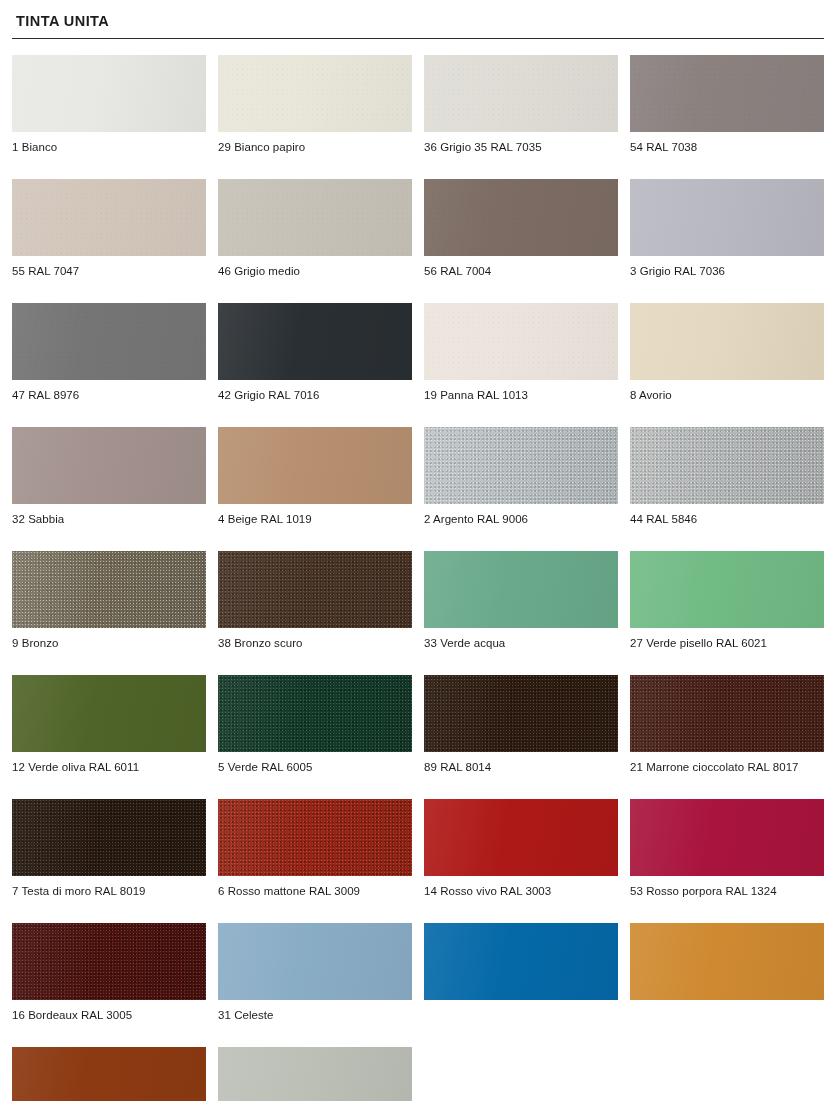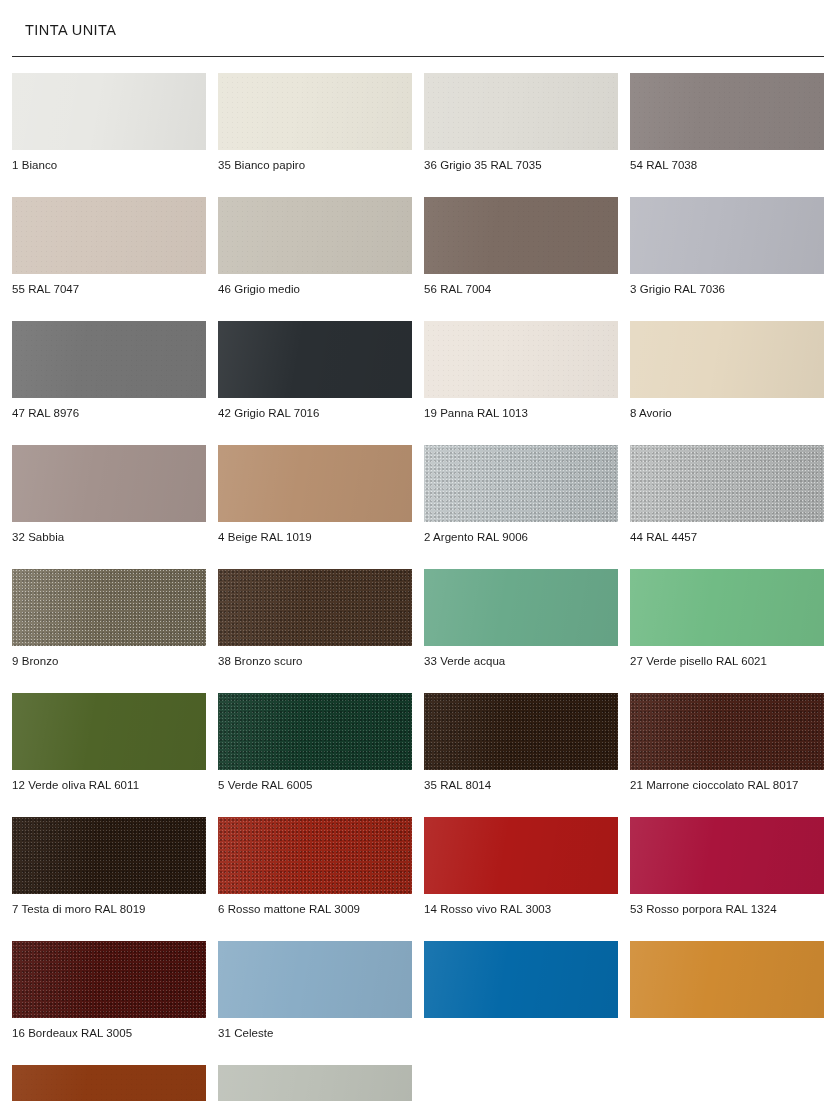--- a/index.html
+++ b/index.html
@@ -20,23 +20,23 @@
     position: relative;
     width: 836px;
     height: 1101px;
     box-sizing: border-box;
     padding: 0 12px;
   }
   .header {
     padding-top: 8px;
   }
   .header h1 {
-    margin: 13px;
+    margin: 4px;
     font-size: 14.5px;
-    font-weight: 400;
+    font-weight: 700;
     letter-spacing: 0.45px;
     color: #1c1c1c;
     line-height: 18px;
     padding-bottom: 4px;
   }
   .header .rule {
     height: 1px;
     background: #2b2b2b;
     width: 100%;
   }
@@ -110,21 +110,21 @@
     <div class="rule"></div>
   </div>
 
   <div class="grid">
       <div class="cell">
         <div class="chip smooth" style="background-color: rgb(232, 232, 228);"></div>
         <div class="label">1 Bianco</div>
       </div>
       <div class="cell">
         <div class="chip texture" style="background-color: rgb(233, 230, 218);"></div>
-        <div class="label">35 Bianco papiro</div>
+        <div class="label">29 Bianco papiro</div>
       </div>
       <div class="cell">
         <div class="chip texture" style="background-color: rgb(223, 221, 214);"></div>
         <div class="label">36 Grigio 35 RAL 7035</div>
       </div>
       <div class="cell">
         <div class="chip texture" style="background-color: rgb(139, 130, 128);"></div>
         <div class="label">54 RAL 7038</div>
       </div>
       <div class="cell">
@@ -166,21 +166,21 @@
       <div class="cell">
         <div class="chip smooth" style="background-color: rgb(183, 144, 112);"></div>
         <div class="label">4 Beige RAL 1019</div>
       </div>
       <div class="cell">
         <div class="chip metallic" style="background-color: rgb(185, 192, 194);"></div>
         <div class="label">2 Argento RAL 9006</div>
       </div>
       <div class="cell">
         <div class="chip metallic" style="background-color: rgb(180, 183, 183);"></div>
-        <div class="label">44 RAL 4457</div>
+        <div class="label">44 RAL 5846</div>
       </div>
       <div class="cell">
         <div class="chip metallic" style="background-color: rgb(114, 106, 87);"></div>
         <div class="label">9 Bronzo</div>
       </div>
       <div class="cell">
         <div class="chip speckle" style="background-color: rgb(74, 53, 38);"></div>
         <div class="label">38 Bronzo scuro</div>
       </div>
       <div class="cell">
@@ -194,21 +194,21 @@
       <div class="cell">
         <div class="chip smooth" style="background-color: rgb(79, 100, 40);"></div>
         <div class="label">12 Verde oliva RAL 6011</div>
       </div>
       <div class="cell">
         <div class="chip speckle" style="background-color: rgb(20, 59, 42);"></div>
         <div class="label">5 Verde RAL 6005</div>
       </div>
       <div class="cell">
         <div class="chip speckle" style="background-color: rgb(46, 28, 16);"></div>
-        <div class="label">35 RAL 8014</div>
+        <div class="label">89 RAL 8014</div>
       </div>
       <div class="cell">
         <div class="chip speckle" style="background-color: rgb(74, 33, 24);"></div>
         <div class="label">21 Marrone cioccolato RAL 8017</div>
       </div>
       <div class="cell">
         <div class="chip speckle" style="background-color: rgb(40, 26, 16);"></div>
         <div class="label">7 Testa di moro RAL 8019</div>
       </div>
       <div class="cell">

